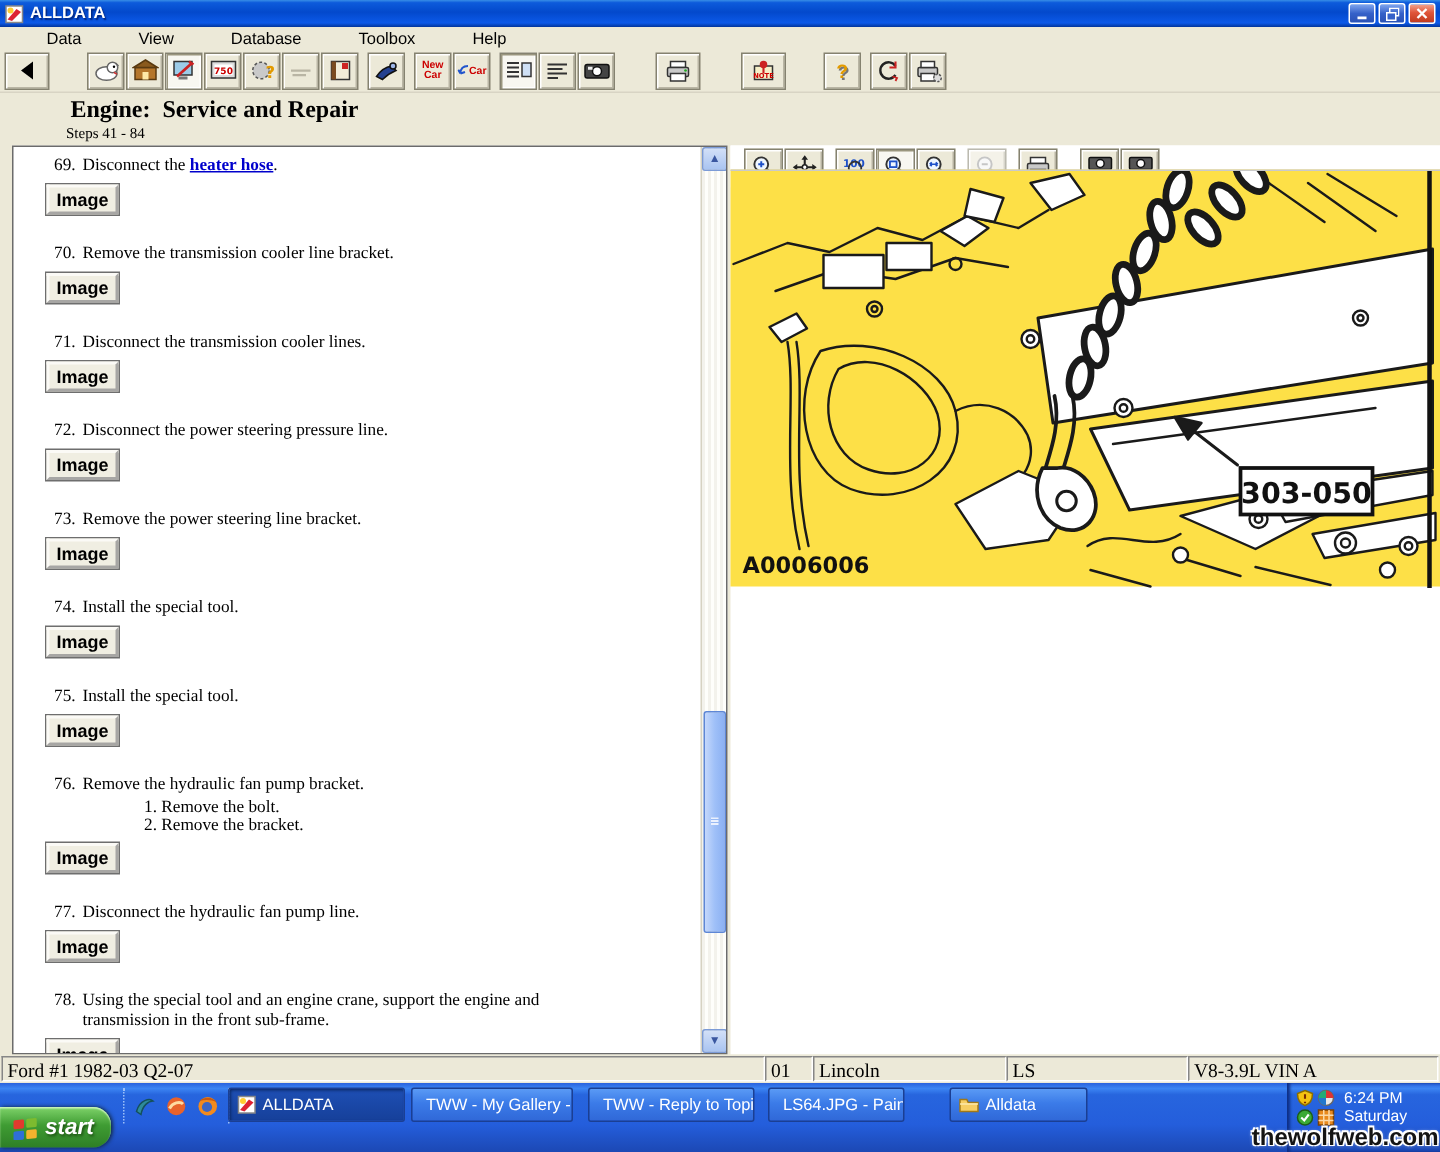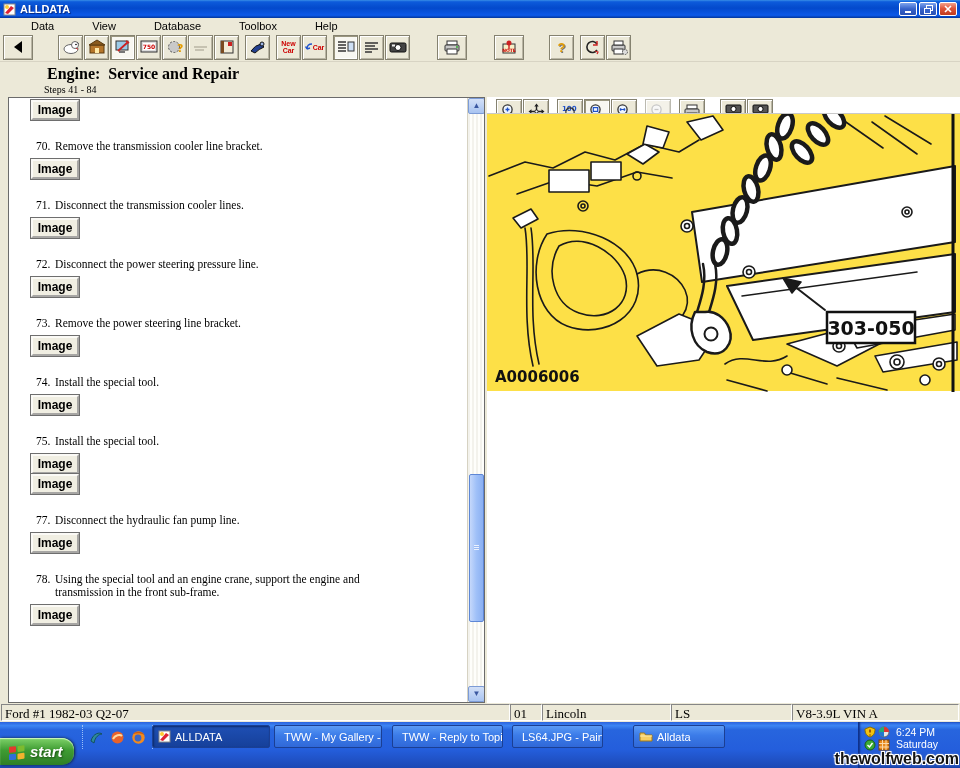--- a/index.html
+++ b/index.html
@@ -286,20 +286,23 @@
   </div>
 
   <div class="pagehead">
     <div class="h1">Engine:  Service and Repair</div>
     <div class="h2">Steps 41 - 84</div>
   </div>
 
   <div class="article">
     <div class="art-inner">
 
+      <div class="step">
+        <span class="num">69.</span><span class="txt"><span>Disconnect the </span><a class="hlink">heater hose</a><span>.</span></span>
+      </div>
       <button class="img-btn">Image</button>
 
       <div class="step">
         <span class="num">70.</span><span class="txt">Remove the transmission cooler line bracket.</span>
       </div>
       <button class="img-btn">Image</button>
 
       <div class="step">
         <span class="num">71.</span><span class="txt">Disconnect the transmission cooler lines.</span>
       </div>
@@ -318,20 +321,27 @@
       <div class="step">
         <span class="num">74.</span><span class="txt">Install the special tool.</span>
       </div>
       <button class="img-btn">Image</button>
 
       <div class="step">
         <span class="num">75.</span><span class="txt">Install the special tool.</span>
       </div>
       <button class="img-btn">Image</button>
 
+      <div class="step">
+        <span class="num">76.</span><span class="txt">Remove the hydraulic fan pump bracket.</span>
+        <div class="substeps">
+          <div>1.   Remove the bolt.</div>
+          <div>2.   Remove the bracket.</div>
+        </div>
+      </div>
       <button class="img-btn">Image</button>
 
       <div class="step">
         <span class="num">77.</span><span class="txt">Disconnect the hydraulic fan pump line.</span>
       </div>
       <button class="img-btn">Image</button>
 
       <div class="step">
         <span class="num">78.</span><span class="txt">Using the special tool and an engine crane, support the engine and transmission in the front sub-frame.</span>
       </div>

